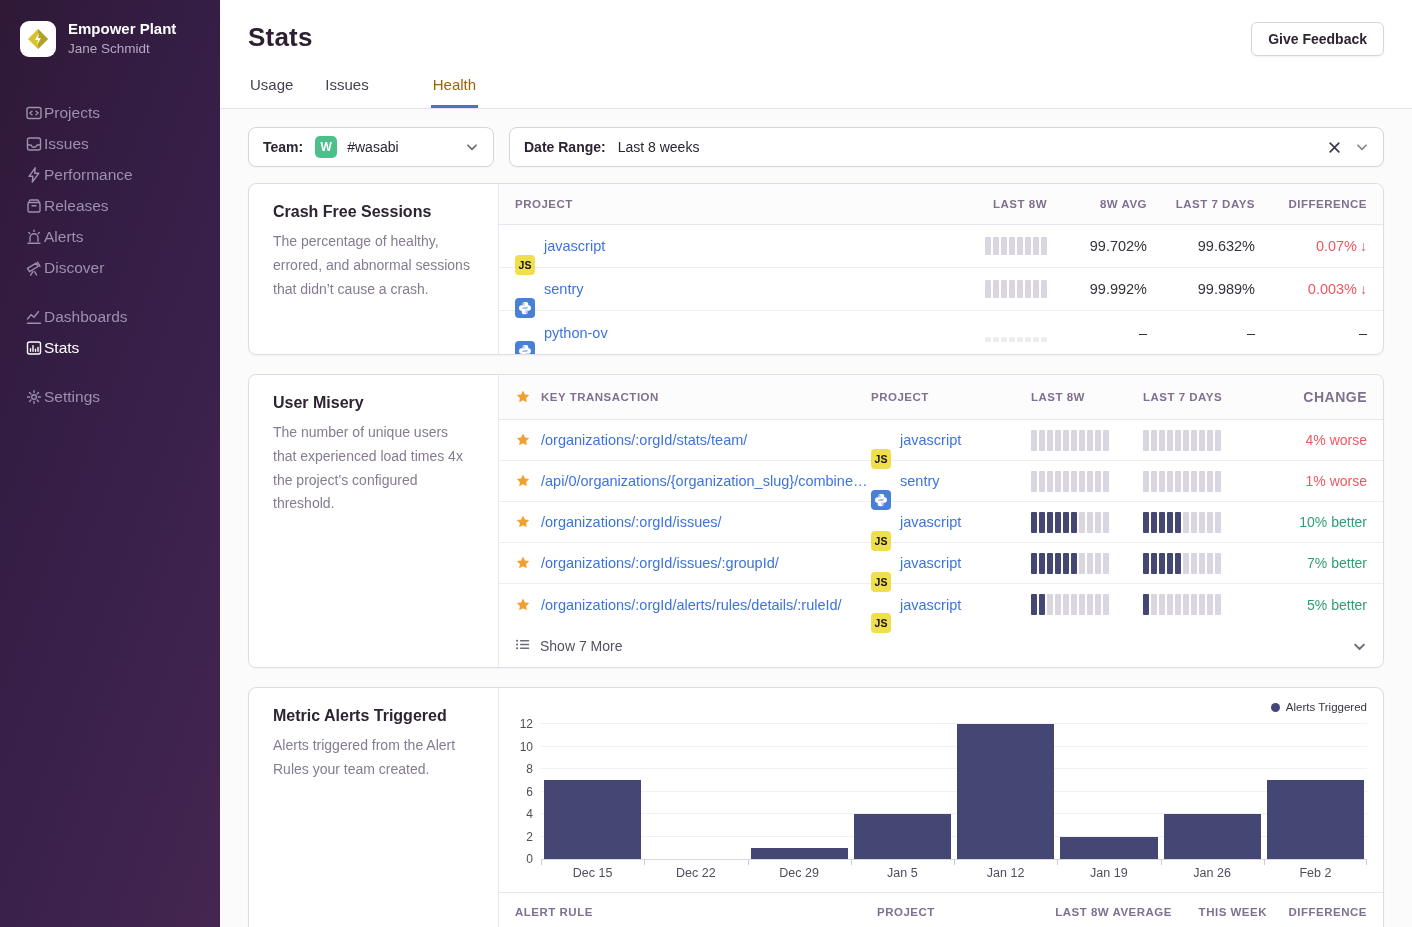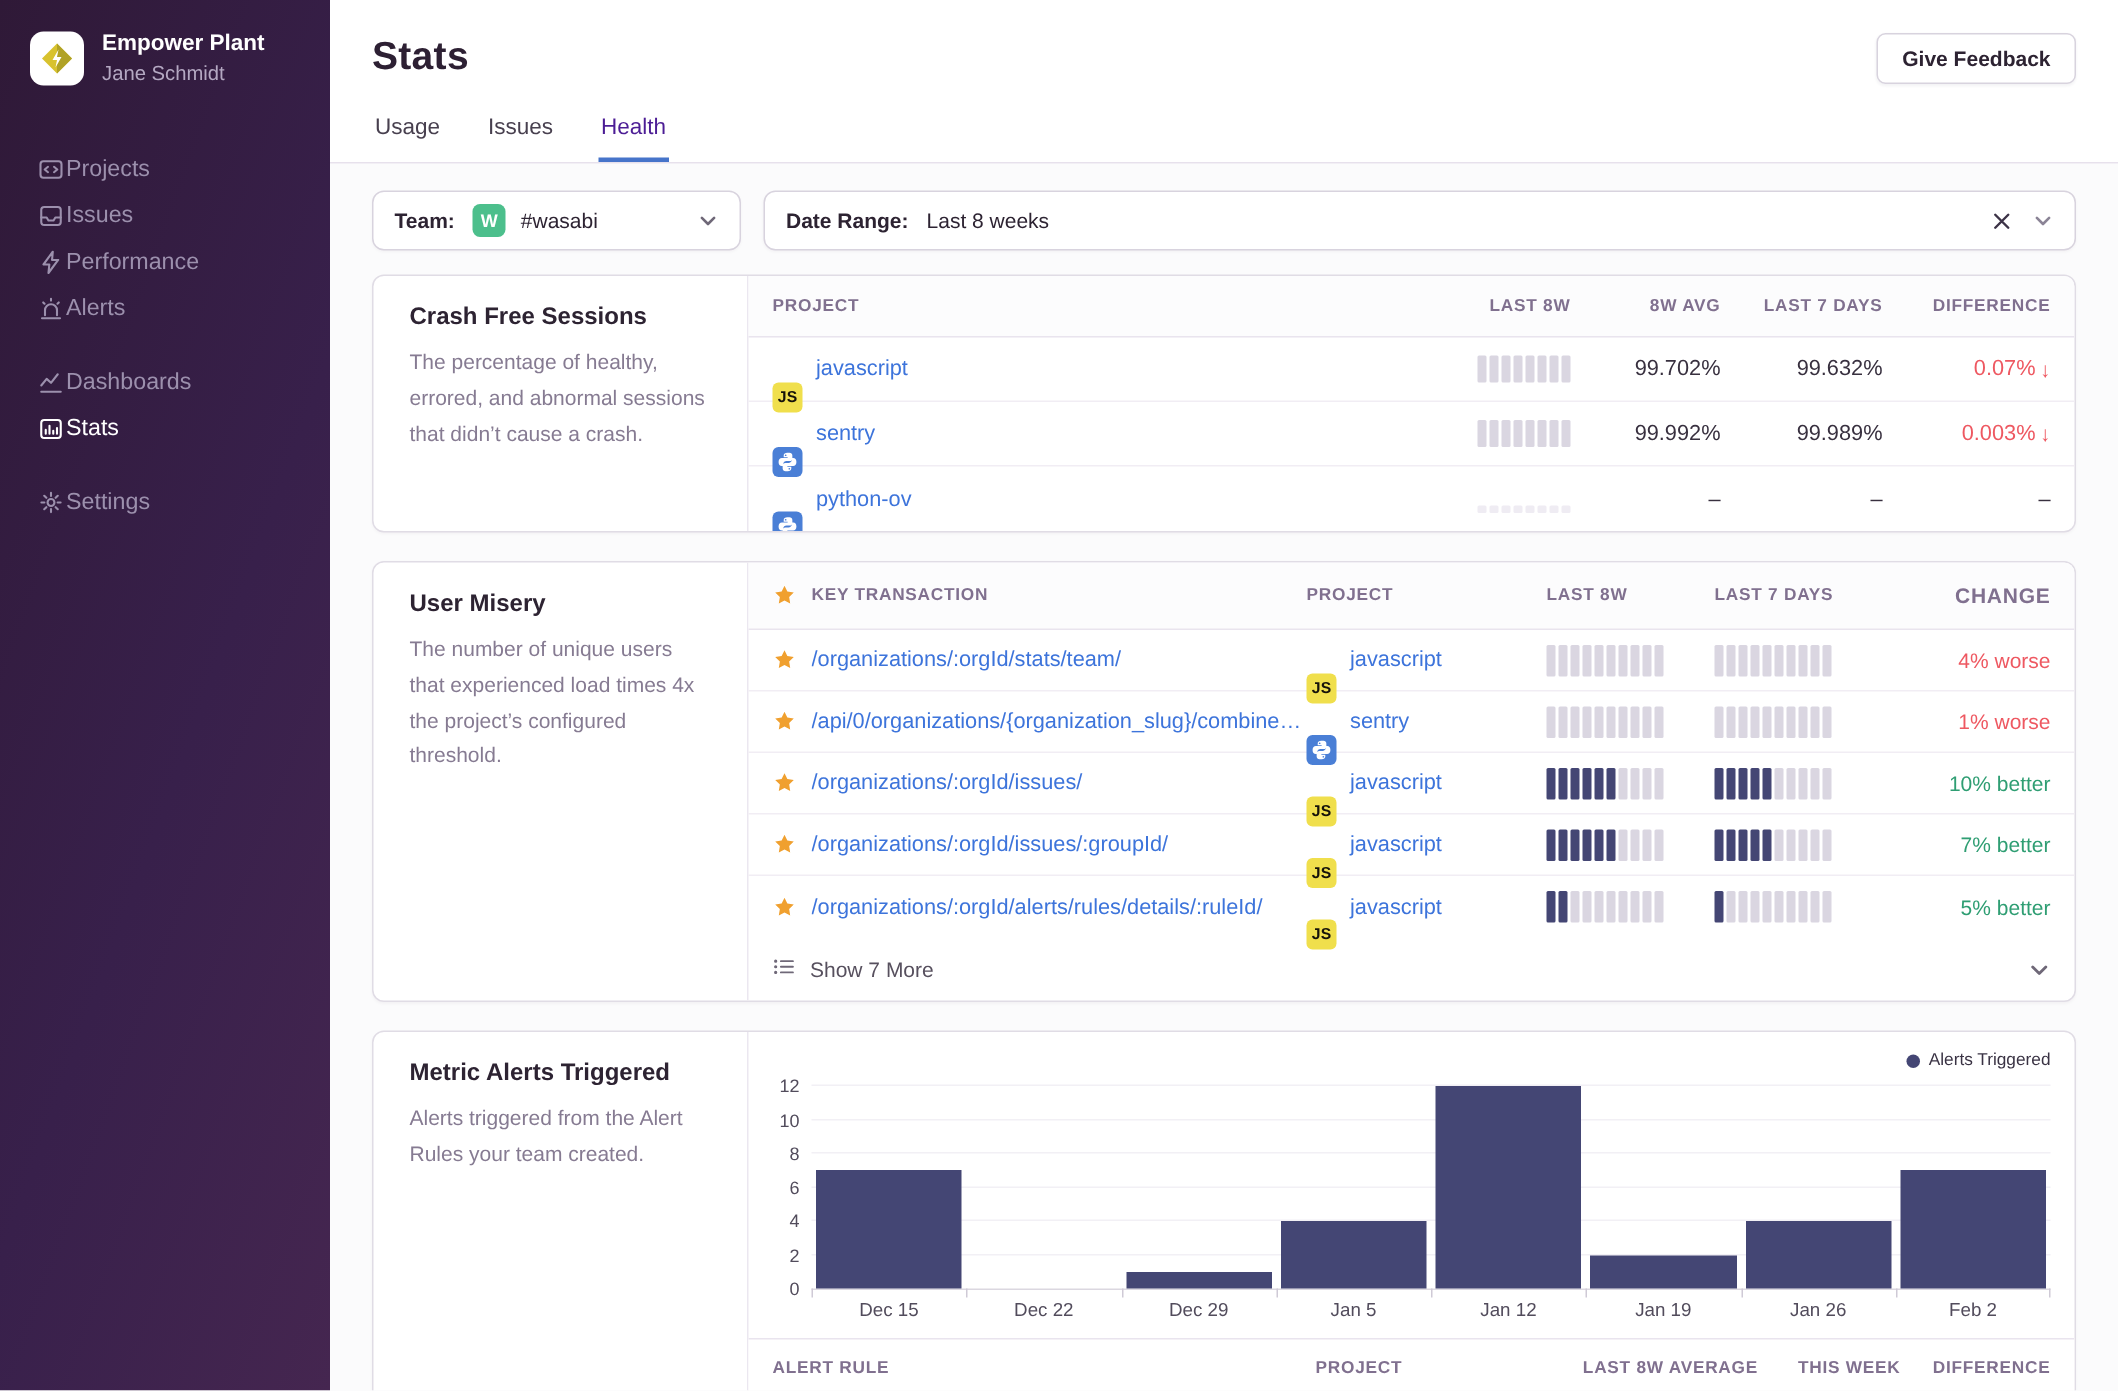--- a/index.html
+++ b/index.html
@@ -40,21 +40,21 @@
   .topbar-row { display:flex; justify-content:space-between; align-items:flex-start; }
   .page-title { font-size:26px; font-weight:bold; color:#2d2033; letter-spacing:.2px; }
   .feedback-btn {
     background:#fff; border:1px solid #d8d3de; border-radius:6px;
     padding:8px 16px; font-size:14px; font-weight:bold; color:#2d2332;
     box-shadow:0 1px 2px rgba(40,30,60,.06); cursor:pointer;
     font-family:Liberation Sans, sans-serif;
   }
   .tabs { display:flex; gap:28px; margin-top:20px; }
   .tab { font-size:15px; color:#48404f; padding:0 2px 12px 2px; cursor:pointer; border-bottom:3px solid transparent; }
-  .tab.active { color:#4c1d95; border-bottom-color:#4674ca; }
+  .tab.active { color:#a16207; border-bottom-color:#4674ca;margin-left:32px; }
   .content { flex:1; padding:18px 28px; overflow:hidden; }
   
   .filters { display:flex; gap:15px; margin-bottom:16px; }
   .filter-box {
     background:#fff; border:1px solid #d8d3de; border-radius:8px;
     height:40px; display:flex; align-items:center; padding:0 14px;
     box-shadow:0 1px 2px rgba(40,30,60,.04); cursor:pointer;
   }
   .team-box { width:246px; }
   .date-box { flex:1; }
@@ -174,24 +174,41 @@
         <span class="nav-icon">
           <svg width="18" height="18" viewBox="0 0 18 18" fill="none" stroke-width="1.4" stroke-linejoin="round">
             <path d="M10.2 1.8L4 10.3h3.9L7.3 16l6.5-8.7H9.7l.5-5.5z"></path>
           </svg>
         </span>
         <span class="nav-label">Performance</span>
       </div>
       <div class="nav-item">
         <span class="nav-icon">
           <svg width="18" height="18" viewBox="0 0 18 18" fill="none" stroke-width="1.4" stroke-linecap="round" stroke-linejoin="round">
+            <rect x="3" y="5.5" width="12" height="9.5" rx="1.5"></rect>
+            <path d="M3.5 5.5L5 3h8l1.5 2.5M7 8.8h4"></path>
+          </svg>
+        </span>
+        <span class="nav-label">Releases</span>
+      </div>
+      <div class="nav-item">
+        <span class="nav-icon">
+          <svg width="18" height="18" viewBox="0 0 18 18" fill="none" stroke-width="1.4" stroke-linecap="round" stroke-linejoin="round">
             <path d="M5 13.2V9.8a4 4 0 018 0v3.4M3 15.2h12M9 2.2v1.2M3.8 4.6l.9.9M14.2 4.6l-.9.9"></path>
           </svg>
         </span>
         <span class="nav-label">Alerts</span>
+      </div>
+      <div class="nav-item">
+        <span class="nav-icon">
+          <svg width="18" height="18" viewBox="0 0 18 18" fill="none" stroke-width="1.4" stroke-linecap="round" stroke-linejoin="round">
+            <path d="M2.5 9.3l8.6-5.2 2 3.4-8.6 5.2zM12.6 3.2L15 7.4M8 12.6l-2.4 3.6M9.8 12.8l1.8 3.2"></path>
+          </svg>
+        </span>
+        <span class="nav-label">Discover</span>
       </div>
       <div class="nav-spacer"></div>
       <div class="nav-item">
         <span class="nav-icon">
           <svg width="18" height="18" viewBox="0 0 18 18" fill="none" stroke-width="1.4" stroke-linecap="round" stroke-linejoin="round">
             <path d="M2.5 11l3.6-4.4 2.9 2.6 4.5-5.7M2.5 15.2h13"></path>
           </svg>
         </span>
         <span class="nav-label">Dashboards</span>
       </div>

